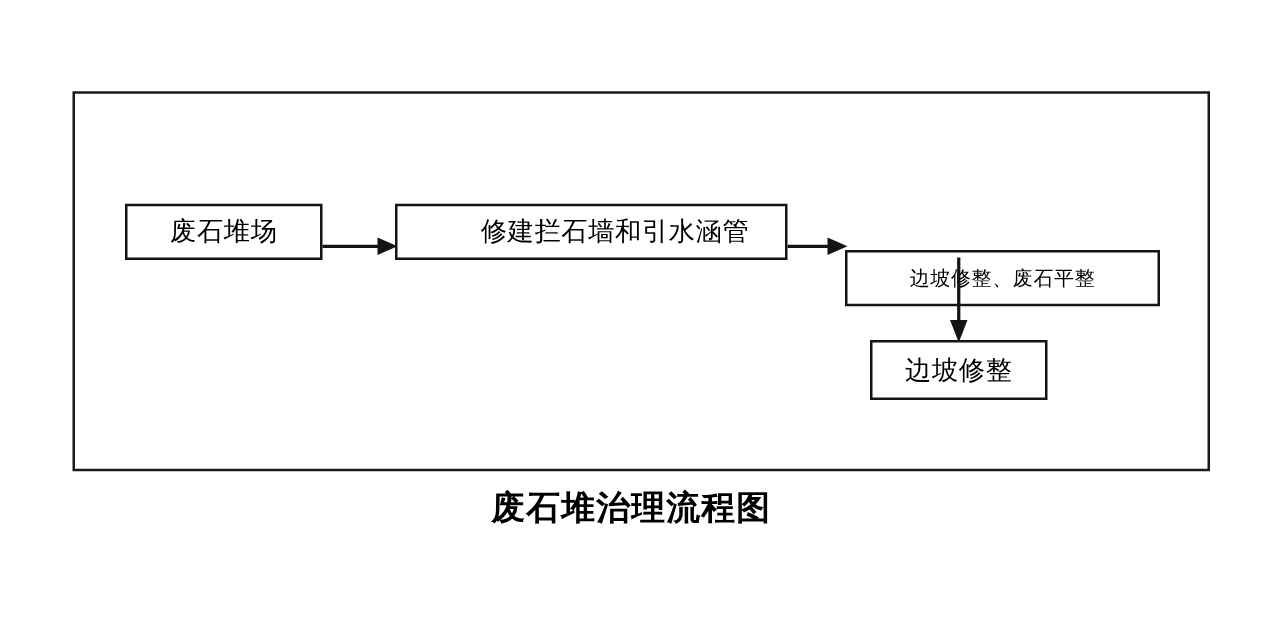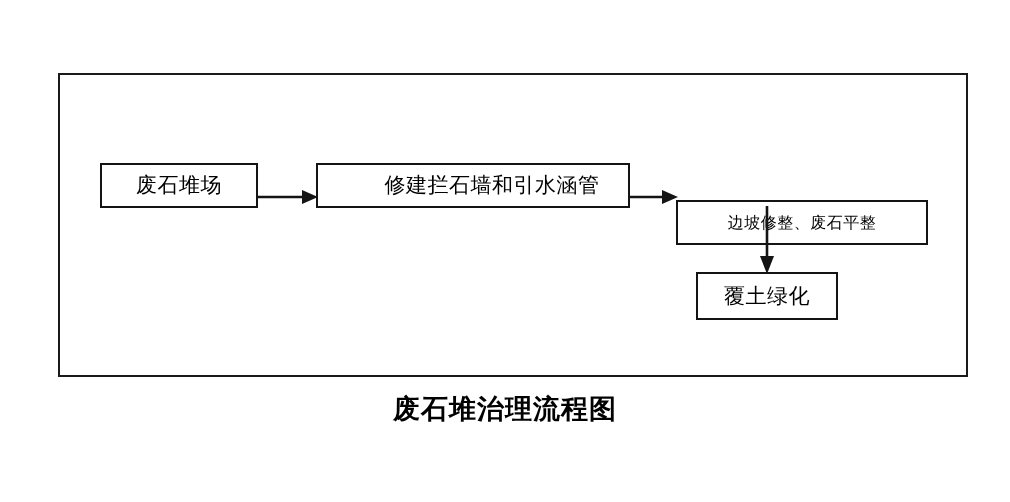--- a/index.html
+++ b/index.html
@@ -64,21 +64,21 @@
   #arrow-retaining-to-slope{ left: 628px; top: 186px; width: 50px;  height: 22px; }
   #arrow-slope-to-greening { left: 756px; top: 206px; width: 22px;  height: 68px; }
 
   
   .caption {
     position: absolute;
     left: 0;
     top: 395px;
     width: 1010px;
     text-align: center;
-    font-family: Liberation Serif, serif;
+    font-family: Liberation Mono, monospace;
     font-weight: 700;
     font-size: 27px;
     letter-spacing: 1px;
     color: #000000;
     line-height: 1.1;
   }
 </style>
 </head>
 <body>
 
@@ -92,21 +92,21 @@
 
   <div class="node" id="node-retaining">
     <span>修建拦石墙和引水涵管</span>
   </div>
 
   <div class="node" id="node-slope">
     <span>边坡修整、废石平整</span>
   </div>
 
   <div class="node" id="node-greening">
-    <span>覆土绿化</span>
+    <span>边坡修整</span>
   </div>
 
   <div class="connector" id="arrow-dump-to-retaining">
     <svg width="62" height="22" viewBox="0 0 62 22">
       <line x1="2" y1="11" x2="48" y2="11" stroke="#141414" stroke-width="2.6"></line>
       <polygon points="46,4 62,11 46,18" fill="#141414"></polygon>
     </svg>
   </div>
 
   <div class="connector" id="arrow-retaining-to-slope">

